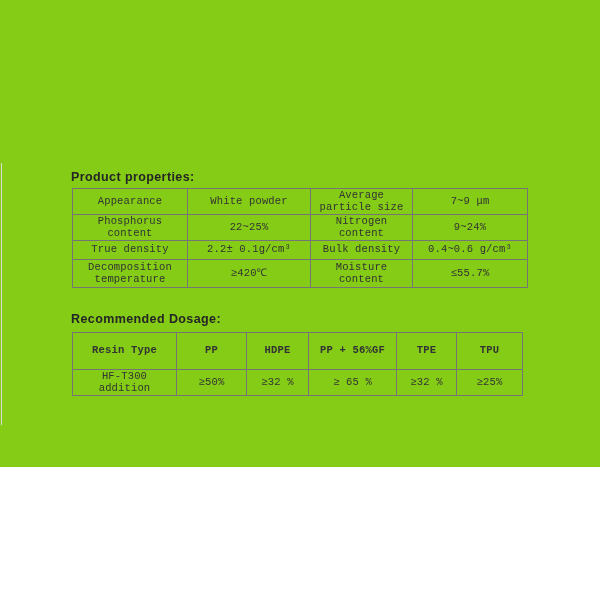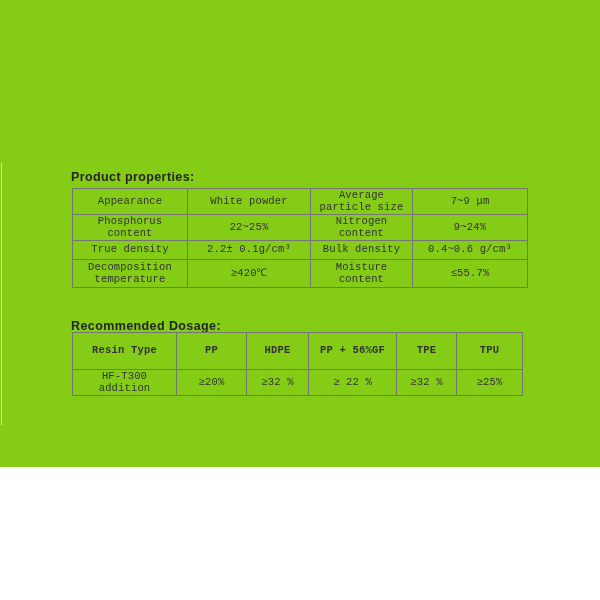--- a/index.html
+++ b/index.html
@@ -28,21 +28,21 @@
     position: absolute;
     left: 71px;
     font-family: "Liberation Sans", sans-serif;
     font-weight: 700;
     font-size: 12.5px;
     letter-spacing: 0.4px;
     color: #252525;
     white-space: nowrap;
   }
   #title-1 { top: 170px; }
-  #title-2 { top: 319px; }
+  #title-2 { top: 312px; }
 
   table.doc-table {
     position: absolute;
     left: 72px;
     border-collapse: collapse;
     table-layout: fixed;
     font-family: Liberation Mono, monospace;
     font-size: 10.5px;
     letter-spacing: 0.15px;
     color: #333333;
@@ -135,22 +135,22 @@
       <tr>
         <th>Resin Type</th>
         <th>PP</th>
         <th>HDPE</th>
         <th>PP + 56%GF</th>
         <th>TPE</th>
         <th>TPU</th>
       </tr>
       <tr>
         <td>HF-T300 addition</td>
-        <td>≥20%</td>
+        <td>≥50%</td>
         <td>≥32 %</td>
-        <td>≥ 22 %</td>
+        <td>≥ 65 %</td>
         <td>≥32 %</td>
         <td>≥25%</td>
       </tr>
     </tbody>
   </table>
 
 </div>
 
 </body></html>

